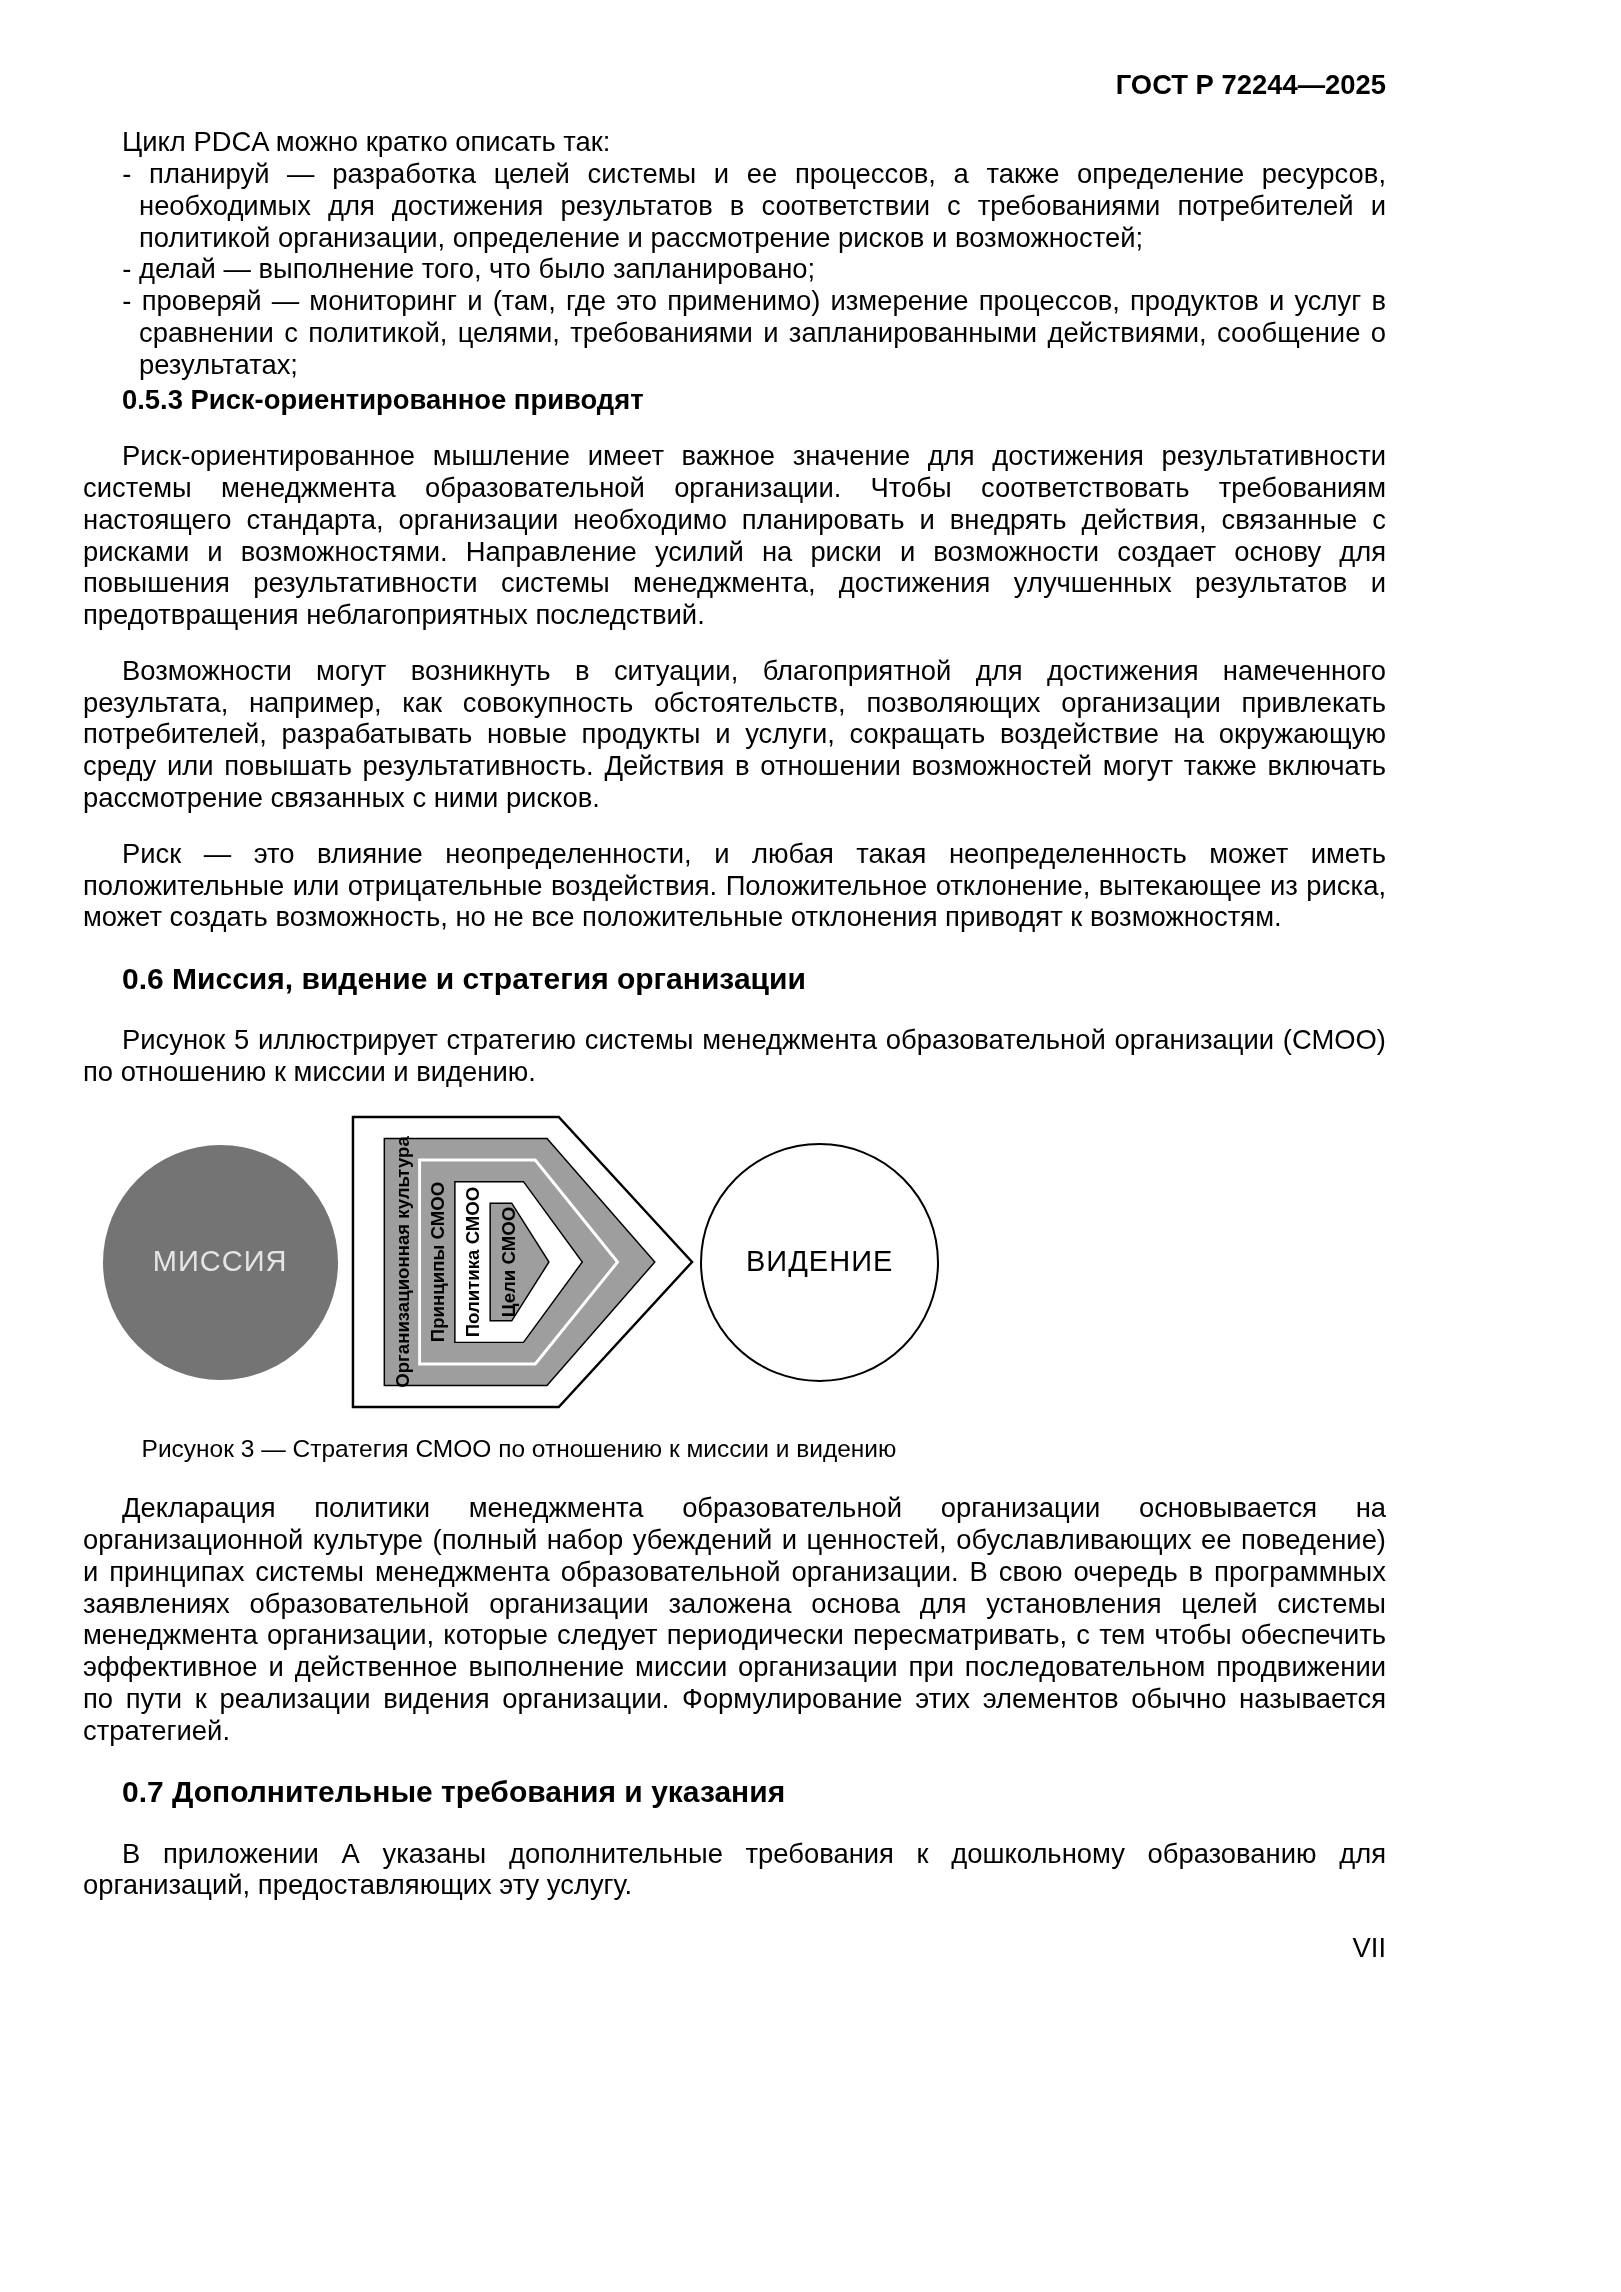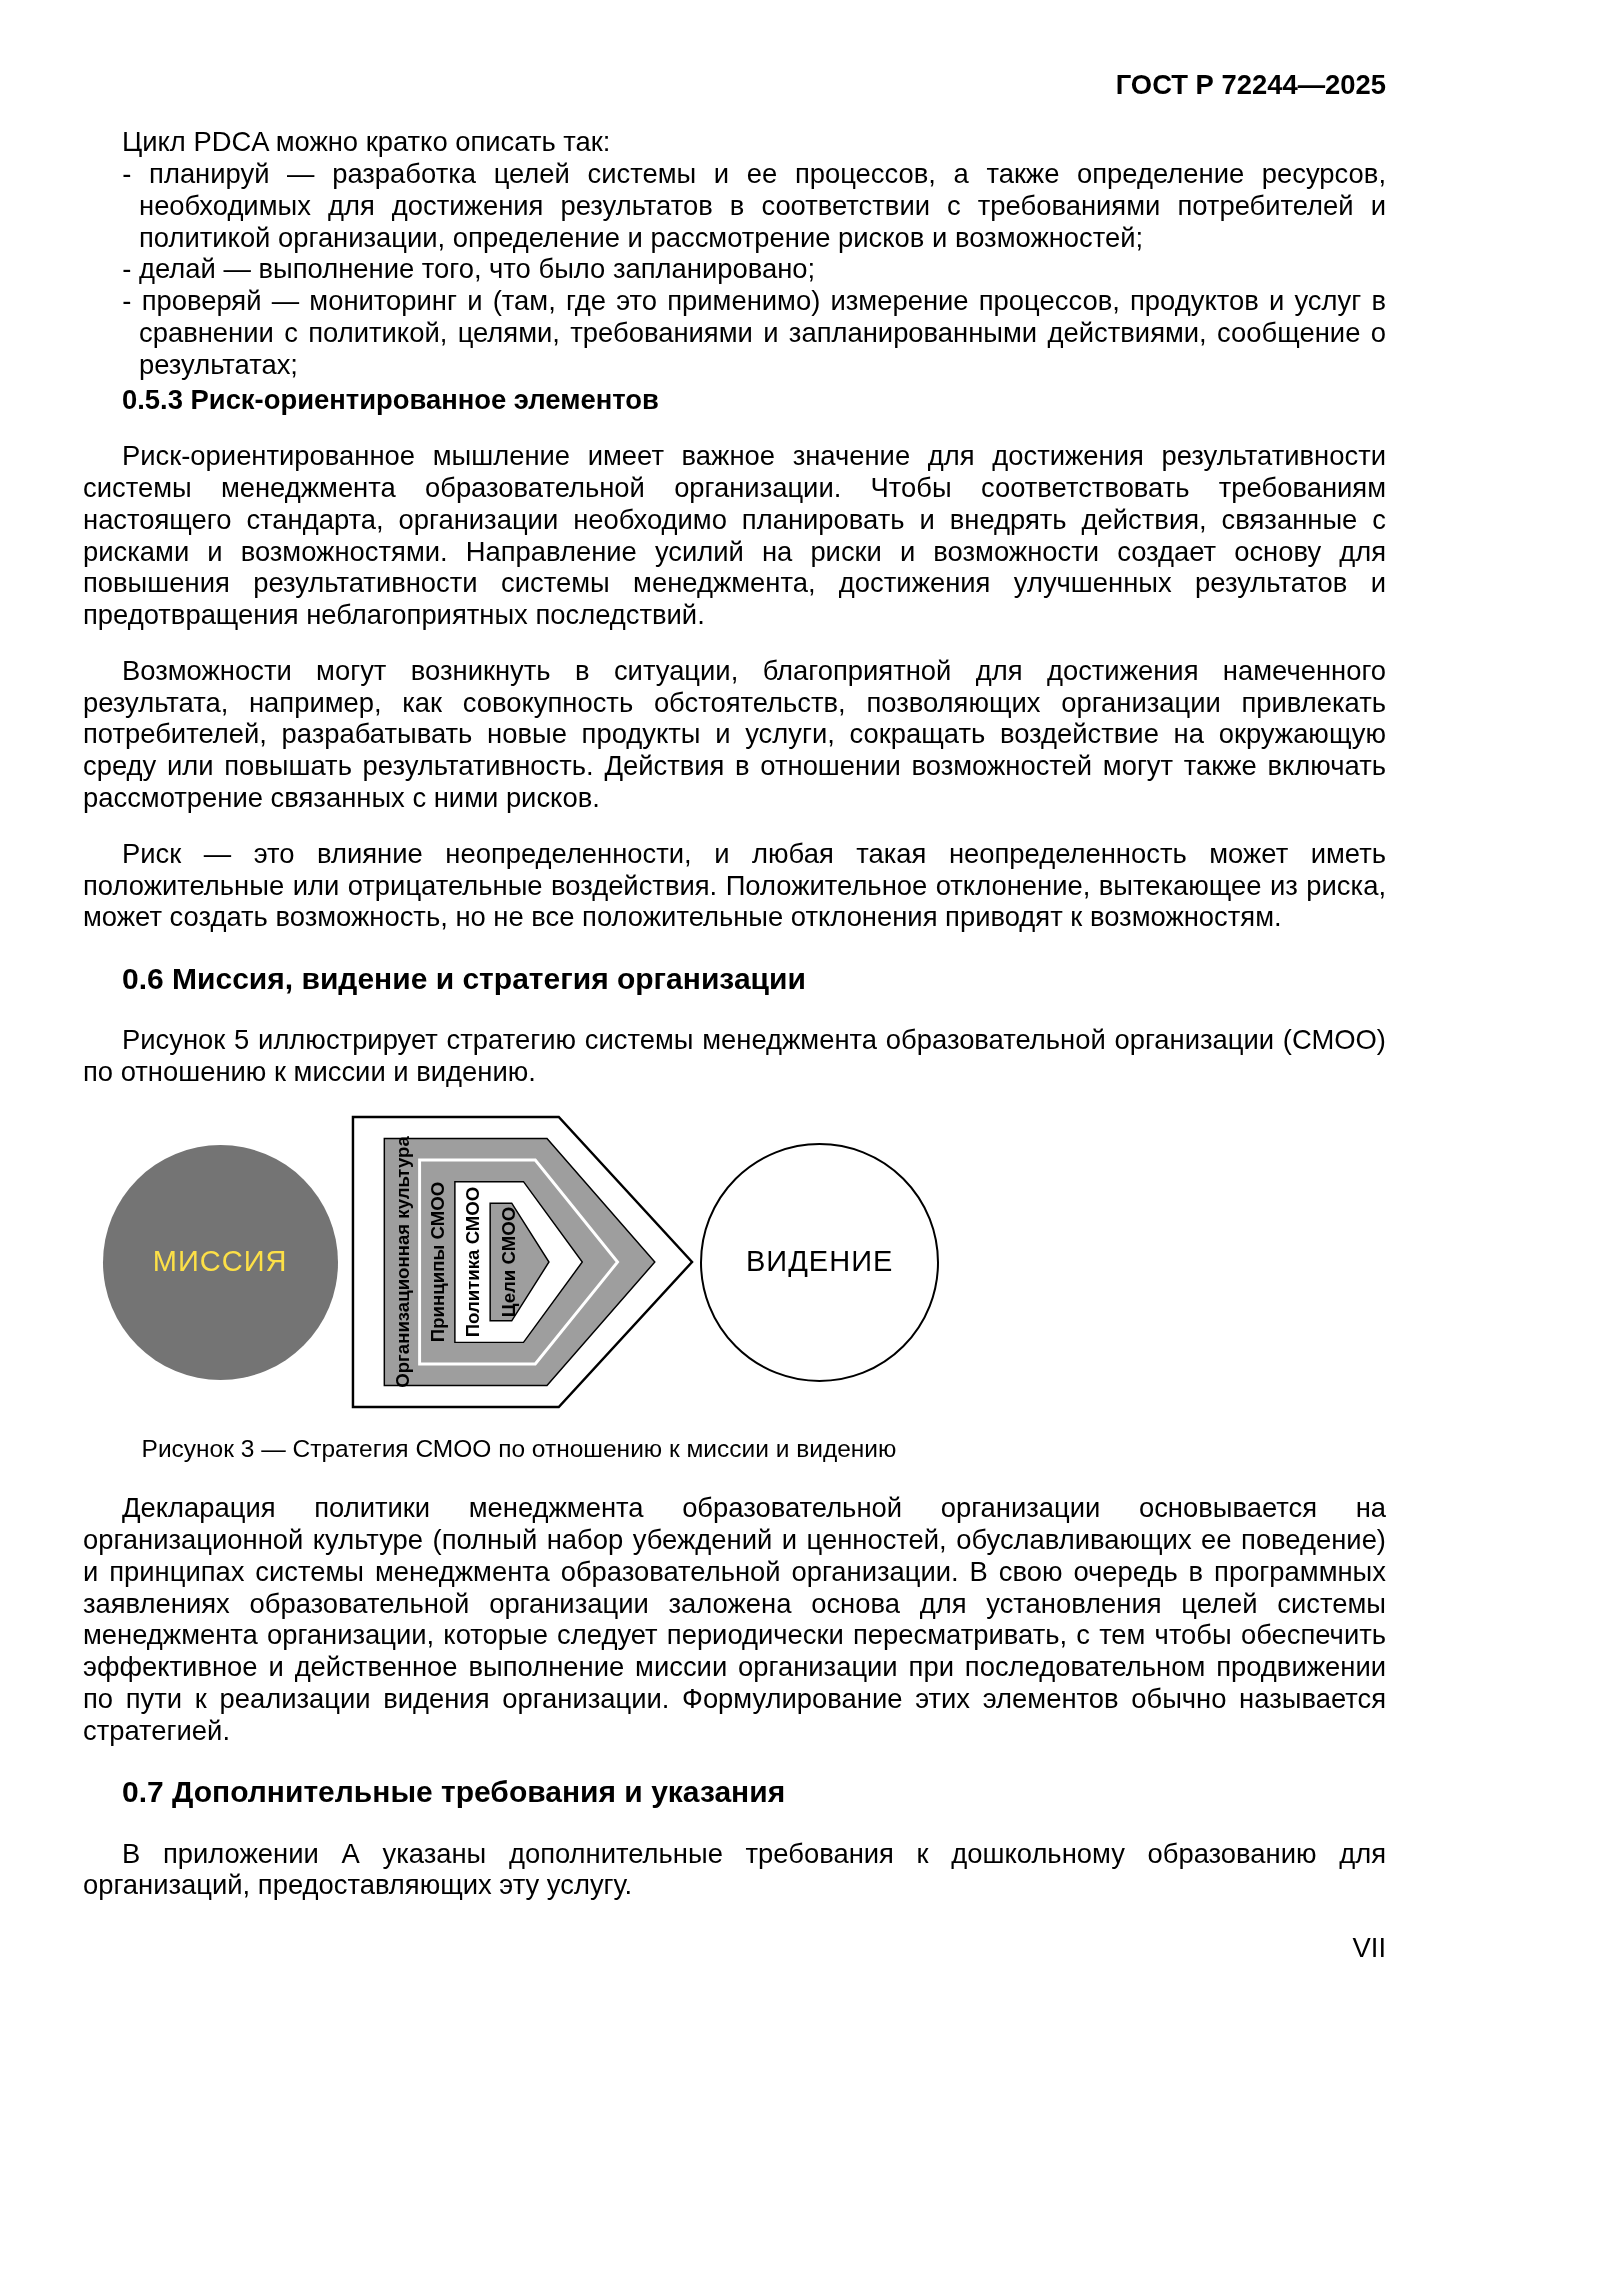--- a/index.html
+++ b/index.html
@@ -54,21 +54,21 @@
     width: 235px;
     height: 235px;
     border-radius: 50%;
     display: flex;
     align-items: center;
     justify-content: center;
     font-size: 29px;
     letter-spacing: 1px;
     flex: none;
   }
-  .mission { background: #747474; margin-right: 13.7px; color: #fde047; }
+  .mission { background: #747474; margin-right: 13.7px; color: #e5e5e5; }
   .vision  { background: #ffffff; border: 2px solid #000; margin-left: 5.9px; }
 
   svg.arrow { width: 343px; height: 294px; flex: none; display: block; }
   .band-label {
     font-family: "Liberation Sans", sans-serif;
     font-size: 19px;
     font-weight: bold;
     fill: #000;
     text-anchor: middle;
   }
@@ -94,21 +94,21 @@
 
 <div class="page">
 
   <div class="doc-header">ГОСТ Р 72244—2025</div>
 
   <p class="indent">Цикл PDCA можно кратко описать так:</p>
   <p class="li">- планируй — разработка целей системы и ее процессов, а также определение ресурсов, необходимых для достижения результатов в соответствии с требованиями потребителей и политикой организации, определение и рассмотрение рисков и возможностей;</p>
   <p class="li">- делай — выполнение того, что было запланировано;</p>
   <p class="li">- проверяй — мониторинг и (там, где это применимо) измерение процессов, продуктов и услуг в сравнении с политикой, целями, требованиями и запланированными действиями, сообщение о результатах;</p>
 
-  <div class="h3">0.5.3 Риск-ориентированное элементов</div>
+  <div class="h3">0.5.3 Риск-ориентированное приводят</div>
   <p class="indent">Риск-ориентированное мышление имеет важное значение для достижения результативности системы менеджмента образовательной организации. Чтобы соответствовать требованиям настоящего стандарта, организации необходимо планировать и внедрять действия, связанные с рисками и возможностями. Направление усилий на риски и возможности создает основу для повышения результативности системы менеджмента, достижения улучшенных результатов и предотвращения неблагоприятных последствий.</p>
   <p class="indent">Возможности могут возникнуть в ситуации, благоприятной для достижения намеченного результата, например, как совокупность обстоятельств, позволяющих организации привлекать потребителей, разрабатывать новые продукты и услуги, сокращать воздействие на окружающую среду или повышать результативность. Действия в отношении возможностей могут также включать рассмотрение связанных с ними рисков.</p>
   <p class="indent">Риск — это влияние неопределенности, и любая такая неопределенность может иметь положительные или отрицательные воздействия. Положительное отклонение, вытекающее из риска, может создать возможность, но не все положительные отклонения приводят к возможностям.</p>
 
   <div class="h2">0.6 Миссия, видение и стратегия организации</div>
   <p class="indent">Рисунок 5 иллюстрирует стратегию системы менеджмента образовательной организации (СМОО) по отношению к миссии и видению.</p>
 
   <div class="figure-row">
 
     <div class="circle mission">

